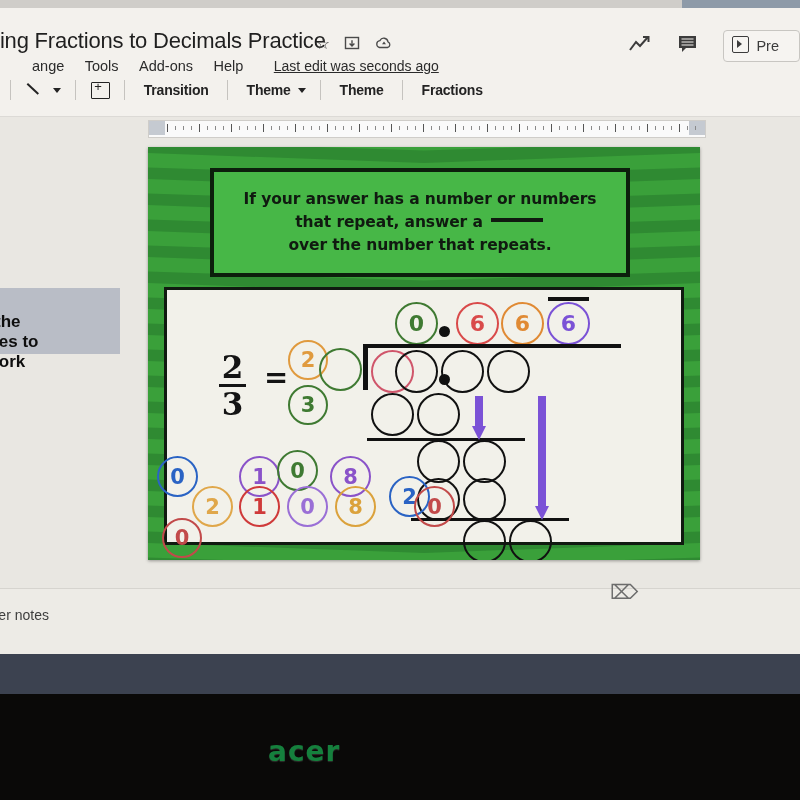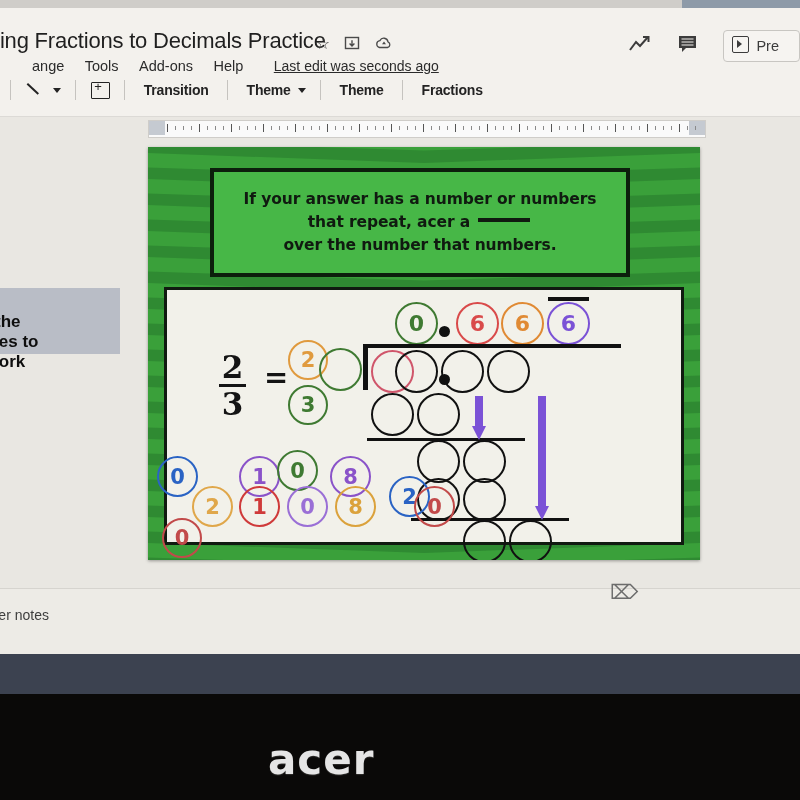--- a/index.html
+++ b/index.html
@@ -14,21 +14,21 @@
     position:absolute;left:0;top:0;width:800px;height:694px;
     background:#e9e7e2;overflow:hidden;
   }
   #bezel{
     position:absolute;left:0;top:694px;width:800px;height:106px;
     background:#0a0908;
   }
   #acer-logo{
     position:absolute;left:268px;top:735px;
     font-family:"DejaVu Sans",sans-serif;
-    font-size:42px;letter-spacing:1px;color:#e5e5e5;
+    font-size:28px;letter-spacing:1px;color:#15803d;
     font-weight:600;
     text-shadow:0 1px 1px #2e2d2b;
   }
   
   #topstrip{
     position:absolute;left:0;top:0;width:800px;height:8px;
     background:#cfcdc9;border-bottom:1px solid #b9b7b3;
   }
   #topstrip .tsr{position:absolute;right:0;top:0;width:118px;height:8px;background:#8d9aa8;}
 
@@ -345,23 +345,23 @@
           <div class="cv" style="top: 302px; clip-path: polygon(0px 0px, 50% 52%, 100% 0px, 100% 42%, 50% 100%, 0px 42%);"></div>
           <div class="cv" style="top: 328px; clip-path: polygon(0px 0px, 50% 52%, 100% 0px, 100% 42%, 50% 100%, 0px 42%);"></div>
           <div class="cv" style="top: 354px; clip-path: polygon(0px 0px, 50% 52%, 100% 0px, 100% 42%, 50% 100%, 0px 42%);"></div>
           <div class="cv" style="top: 380px; clip-path: polygon(0px 0px, 50% 52%, 100% 0px, 100% 42%, 50% 100%, 0px 42%);"></div>
           <div class="cv" style="top: 406px; clip-path: polygon(0px 0px, 50% 52%, 100% 0px, 100% 42%, 50% 100%, 0px 42%);"></div>
         </div>
 
       <div id="banner">
         <div class="banner-line">If your answer has a number or numbers</div>
         <div class="banner-line">
-          <span>that repeat, acer a</span><span class="bar-inline"></span>
+          <span>that repeat, answer a</span><span class="bar-inline"></span>
         </div>
-        <div class="banner-line">over the number that numbers.</div>
+        <div class="banner-line">over the number that repeats.</div>
       </div>
 
       <div id="work">
 
         <div id="frac">
           <div class="num">2</div>
           <div class="fbar"></div>
           <div class="den">3</div>
         </div>
         <div id="eq">=</div>

